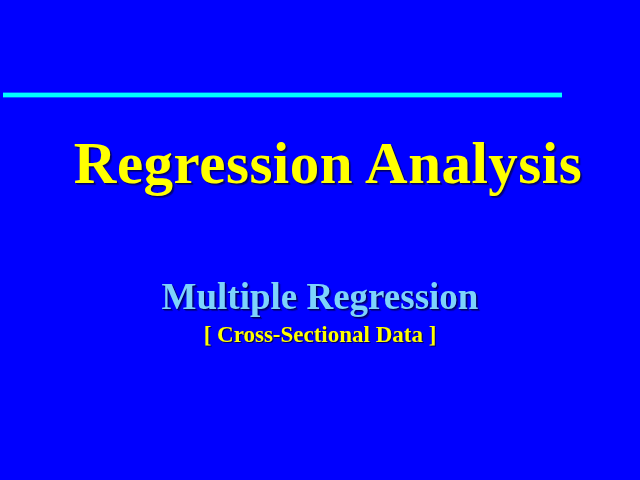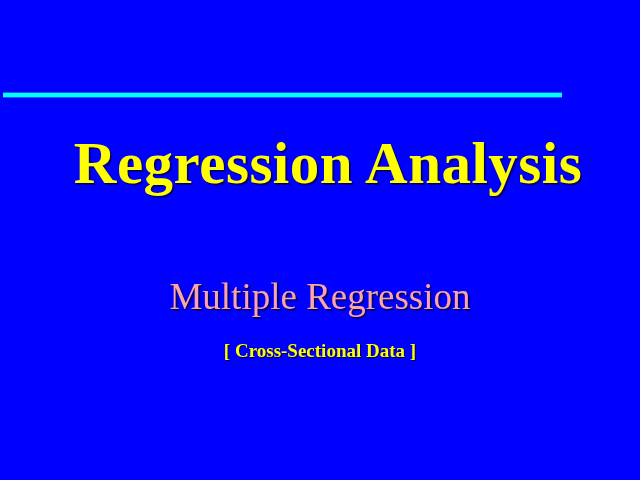--- a/index.html
+++ b/index.html
@@ -71,37 +71,37 @@
   .subtitle-block {
     position: absolute;
     left: 0;
     top: 276px;
     width: 640px;
     text-align: center;
   }
 
   .subtitle-main {
     display: block;
-    color: #fca5a5;
+    color: #7dd3fc;
     font-family: "Liberation Serif", "DejaVu Serif", serif;
-    font-weight: normal;
+    font-weight: bold;
     font-size: 37px;
     line-height: 1.12;
     white-space: nowrap;
     text-shadow: 1px 1px 0 #000066,
                  2px 2px 1px rgba(0, 0, 60, 0.5);
   }
 
   .subtitle-caption {
     display: block;
-    margin-top: 23px;
+    margin-top: 5px;
     color: #FFFF00;
     font-family: "Liberation Serif", "DejaVu Serif", serif;
     font-weight: bold;
-    font-size: 19px;
+    font-size: 23px;
     line-height: 1.15;
     white-space: nowrap;
     text-shadow: 1px 1px 0 #000066,
                  1px 1px 1px rgba(0, 0, 60, 0.5);
   }
 </style>
 </head>
 <body>
 
 <div class="slide">

